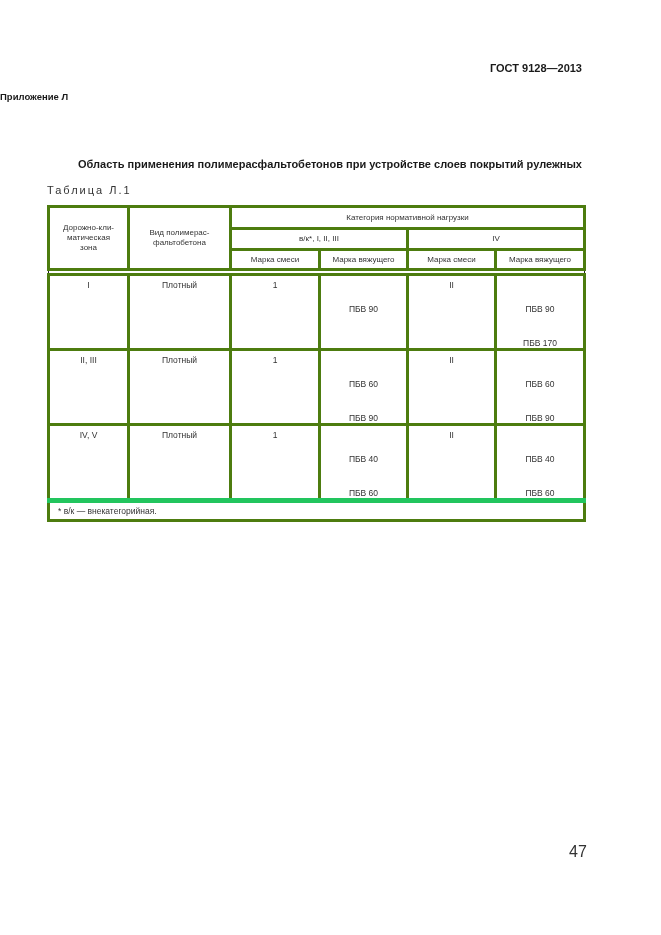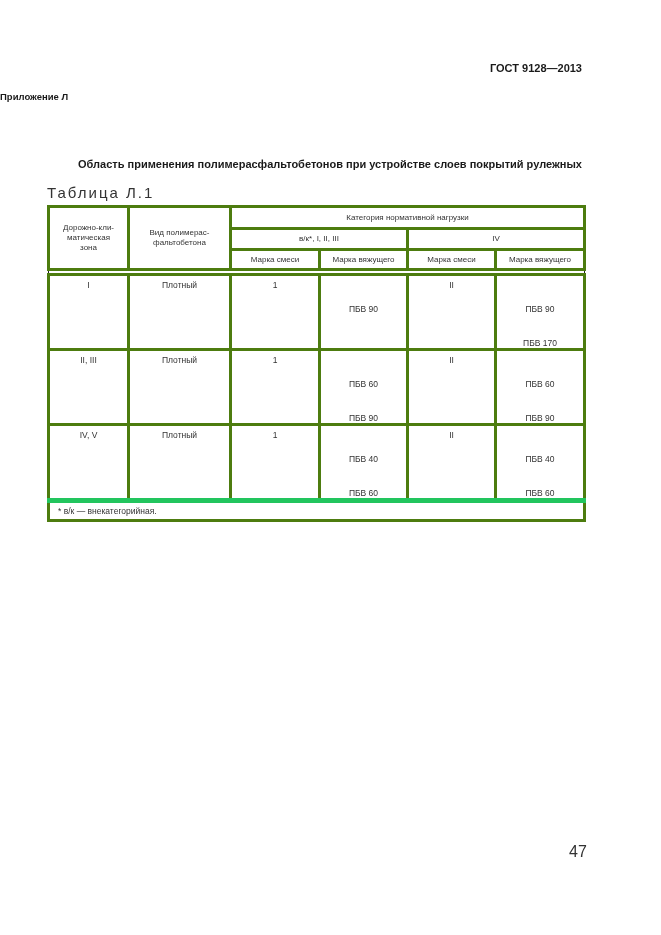--- a/index.html
+++ b/index.html
@@ -2,21 +2,21 @@
 <html><head>
 <meta charset="utf-8">
 <style>
   html, body { margin: 0; padding: 0; background: #ffffff; }
   body { width: 661px; height: 935px; position: relative; overflow: hidden;
          font-family: "Liberation Sans", sans-serif; color: #1a1a1a; }
   .abs { position: absolute; }
   .doc-code { right: 79px; top: 62px; font-size: 11px; font-weight: bold; }
   .appendix { left: 0; width: 661px; top: 90px; text-align: left; font-size: 9.5px; font-weight: bold; line-height: 13px; }
   .title { left: 40px; width: 580px; top: 135px; text-align: center; font-size: 11px; font-weight: bold; line-height: 14px; margin-top: 22px; }
-  .table-label { left: 47px; top: 184px; font-size: 15px; letter-spacing: 2px; color: #333; }
+  .table-label { left: 47px; top: 184px; font-size: 11px; letter-spacing: 2px; color: #333; }
   table.data { position: absolute; left: 47px; top: 205px; width: 537px; border-collapse: collapse; table-layout: fixed; }
   table.data td { border: 3px solid #4d7c0f; font-size: 8px; text-align: center; vertical-align: middle; padding: 0; color: #333; line-height: 10px; }
   table.data tr.h1 td { height: 19px; }
   table.data tr.h2 td { height: 18px; }
   table.data tr.h3 td { height: 17px; }
   table.data tr.sep td { height: 2px; border-left: 1px solid #222; border-right: 1px solid #222; }
   table.data tr.body td { height: 27px; vertical-align: top; padding-top: 4px; font-size: 8.5px; line-height: 10px; }
   table.data tr.foot td { height: 16px; text-align: left; padding-left: 8px; font-size: 8.5px; border-top: 5px solid #22c55e; }
   .page-num { left: 569px; top: 843px; font-size: 16px; color: #333; }
   .cellline { display: block; margin-top: 24px; }

